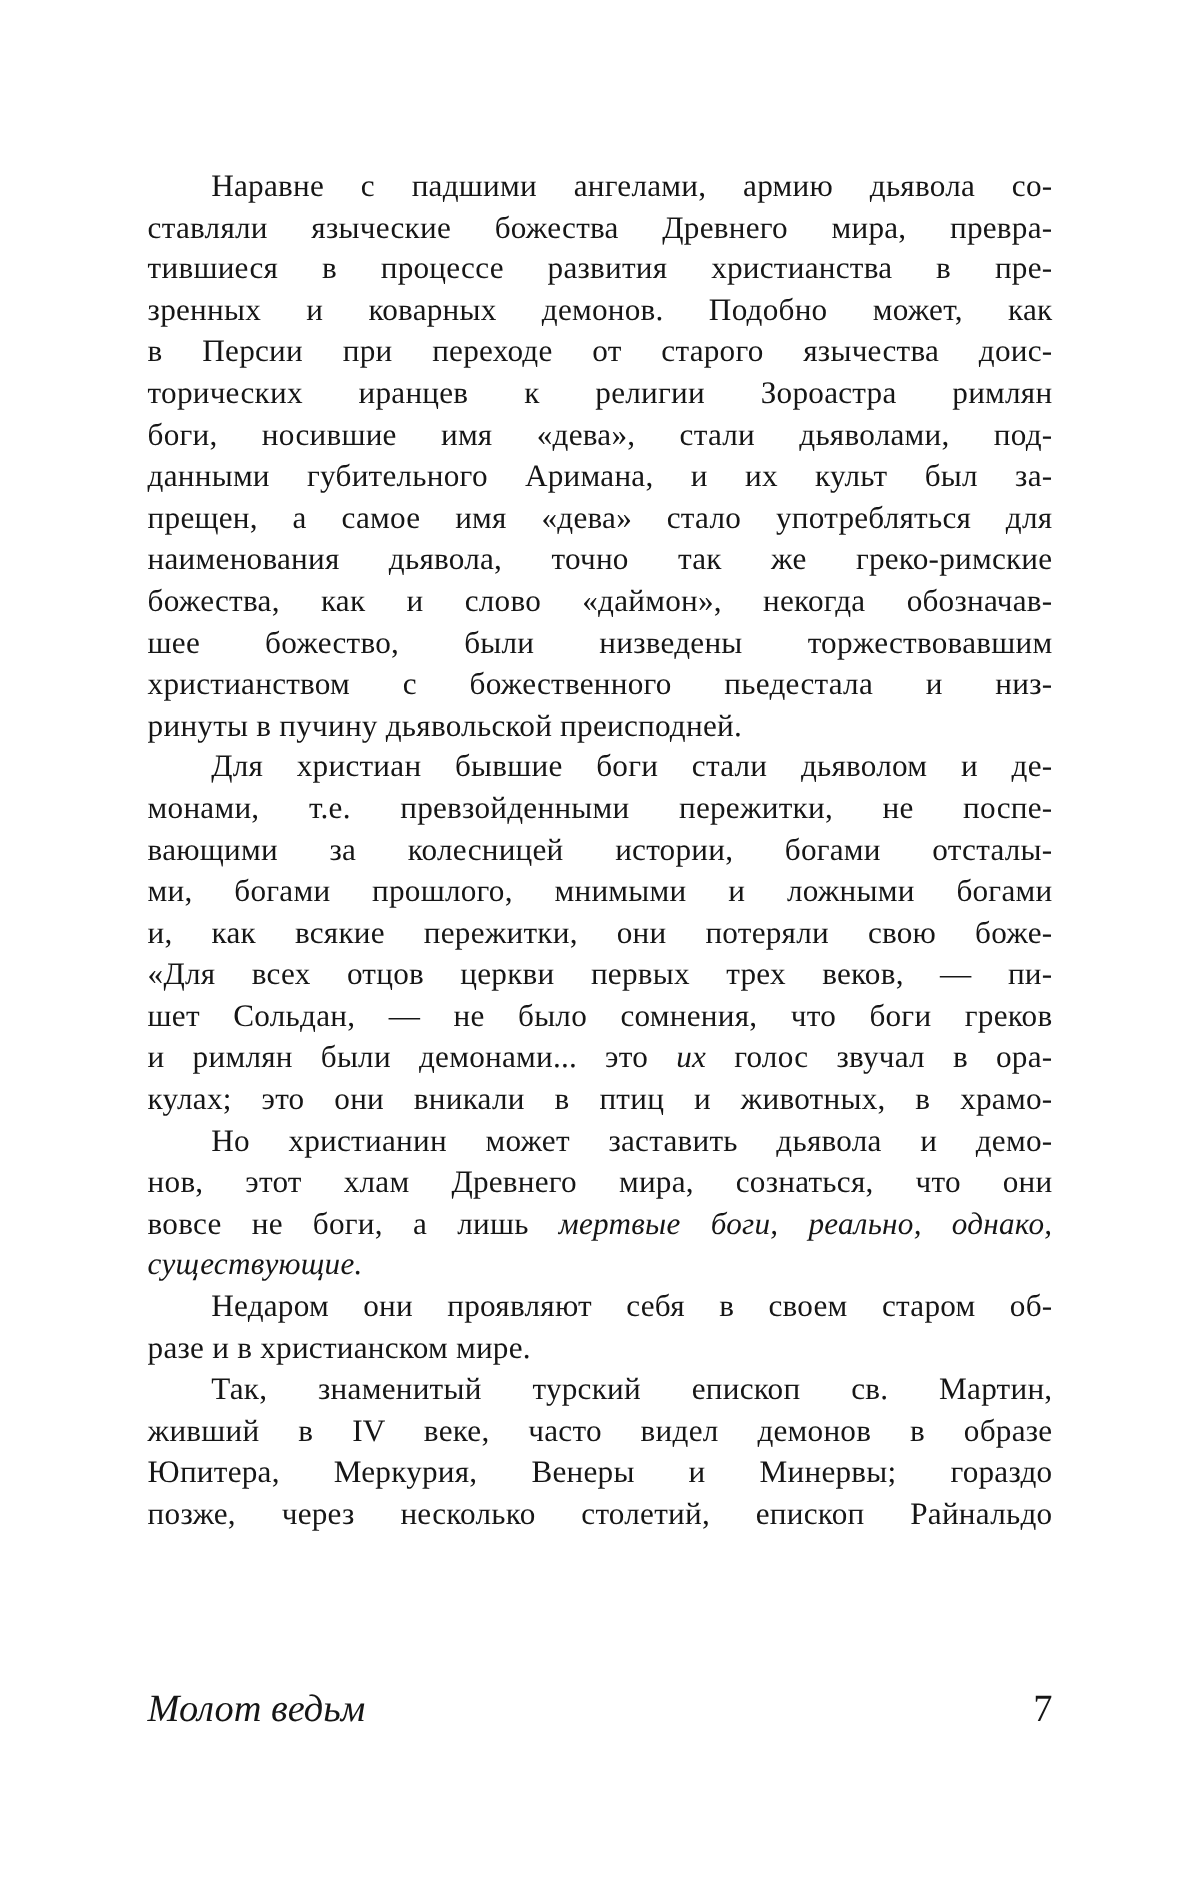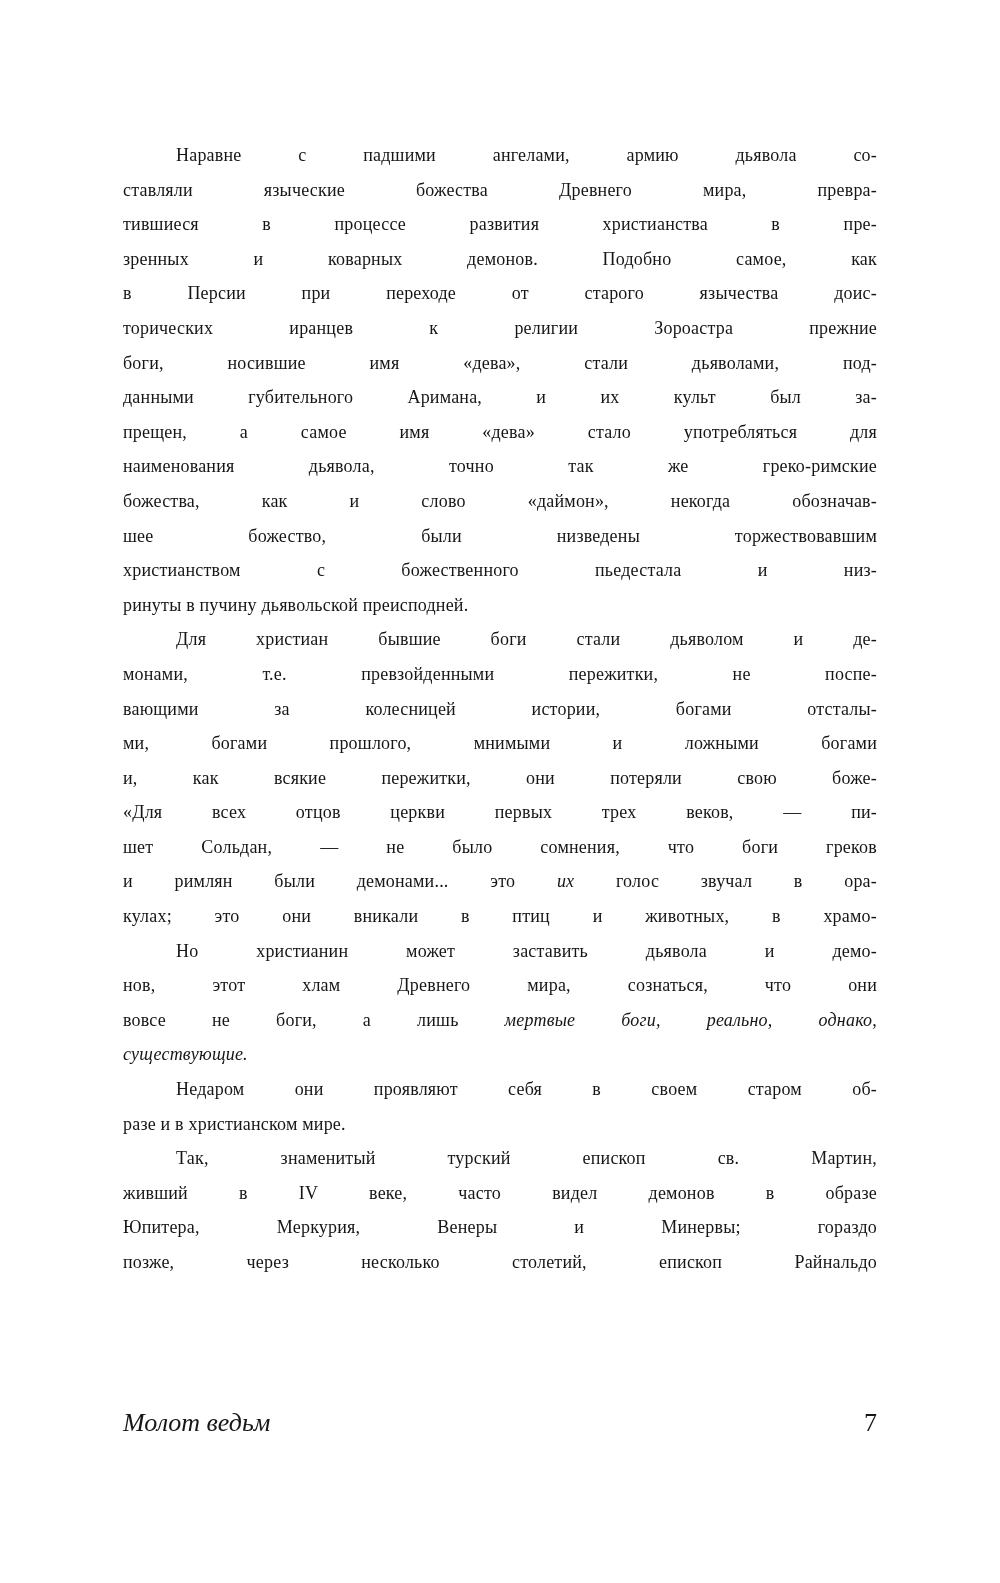--- a/index.html
+++ b/index.html
@@ -19,21 +19,21 @@
   .text-block {
     position: absolute;
     left: 123px;
     top: 138px;
     width: 754px;
   }
   .paragraph {
     margin: 0;
   }
   .line {
-    font-size: 18px;
+    font-size: 26px;
     line-height: 34.6px;
     text-align: justify;
     text-align-last: justify;
     -moz-text-align-last: justify;
     letter-spacing: 0.2px;
   }
   .line.first {
     text-indent: 53px;
   }
   .line.last {
@@ -45,43 +45,43 @@
     margin-top: 32px;
   }
   .footer {
     position: absolute;
     left: 123px;
     top: 1406px;
     width: 754px;
     display: flex;
     justify-content: space-between;
     align-items: flex-end;
-    font-size: 26px;
+    font-size: 32px;
     line-height: 34px;
   }
   .footer .book-title {
     font-style: italic;
   }
   .footer .page-number {
     font-style: normal;
   }
 </style>
 </head>
 <body>
 
 <div class="page">
 
   <div class="text-block">
       <div class="paragraph">
         <div class="line first"><span>Наравне с падшими ангелами, армию дьявола со-</span></div>
         <div class="line"><span>ставляли языческие божества Древнего мира, превра-</span></div>
         <div class="line"><span>тившиеся в процессе развития христианства в пре-</span></div>
-        <div class="line"><span>зренных и коварных демонов. Подобно самое, как</span></div>
+        <div class="line"><span>зренных и коварных демонов. Подобно может, как</span></div>
         <div class="line"><span>в Персии при переходе от старого язычества доис-</span></div>
-        <div class="line"><span>торических иранцев к религии Зороастра прежние</span></div>
+        <div class="line"><span>торических иранцев к религии Зороастра римлян</span></div>
         <div class="line"><span>боги, носившие имя «дева», стали дьяволами, под-</span></div>
         <div class="line"><span>данными губительного Аримана, и их культ был за-</span></div>
         <div class="line"><span>прещен, а самое имя «дева» стало употребляться для</span></div>
         <div class="line"><span>наименования дьявола, точно так же греко-римские</span></div>
         <div class="line"><span>божества, как и слово «даймон», некогда обозначав-</span></div>
         <div class="line"><span>шее божество, были низведены торжествовавшим</span></div>
         <div class="line"><span>христианством с божественного пьедестала и низ-</span></div>
         <div class="line last"><span>ринуты в пучину дьявольской преисподней.</span></div>
       </div>
       <div class="paragraph">

